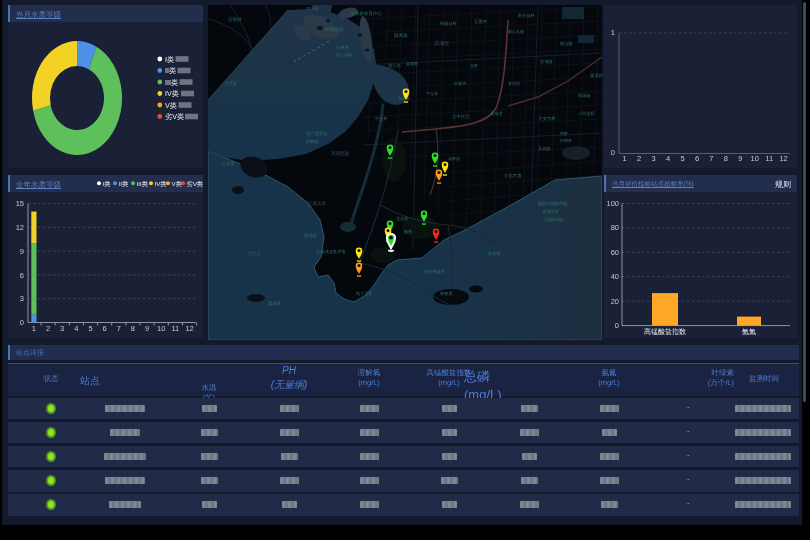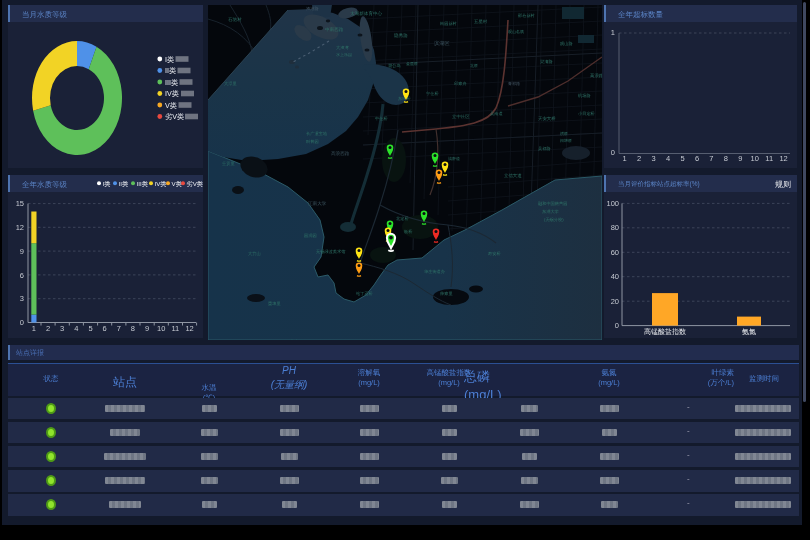--- a/index.html
+++ b/index.html
@@ -3,21 +3,21 @@
 <meta charset="utf-8">
 <style>
 * { margin:0; padding:0; box-sizing:border-box; }
 html,body { width:810px; height:540px; background:#000; overflow:hidden;
   font-family:"Liberation Sans", sans-serif; }
 #app { position:absolute; left:2px; top:0; width:801px; height:525px;
   background:#131a2c; overflow:hidden; }
 .panel { position:absolute; background:#1a2137; }
 .phead { position:absolute; left:0; top:0; right:0; height:17px;
   background:#232d4c; border-left:2px solid #4e74b0; }
-.phead .t { position:absolute; left:12px; top:4.5px; font-size:7.5px; color:#5b84c6; }
+.phead .t { position:absolute; left:6px; top:4.5px; font-size:7.5px; color:#5b84c6;text-decoration:underline; }
 </style>
 </head>
 <body>
 <div id="app">
   <div class="panel" id="p1" style="left:6px; top:5px; width:195px; height:163px;">
     <div class="phead">
         <span class="t">当月水质等级</span>
       </div>
     <svg width="195" height="146" style="position:absolute;left:0;top:17px;" xmlns="http://www.w3.org/2000/svg">
         <path d="M69.00,19.00 A45,57 0 0 1 88.51,24.64 L80.71,47.17 A27,32 0 0 0 69.00,44.00 Z" fill="#4f91e8"></path>
@@ -304,23 +304,20 @@
           <circle cx="0" cy="-8.4" r="1.5" fill="#0a0d12"></circle>
           <path d="M-2,1.6 Q0,2.8 2,1.6" stroke="#ffe414" stroke-width="1.3" fill="none"></path>
         </g>
         <g transform="translate(151,269) scale(1.0)">
           <path d="M0,0 C-0.9,-2.2 -3.3,-4.4 -3.3,-8.2 A3.3,3.3 0 1 1 3.3,-8.2 C3.3,-4.4 0.9,-2.2 0,0 Z" fill="#ff9d14"></path>
           <circle cx="0" cy="-8.4" r="1.5" fill="#0a0d12"></circle>
           <path d="M-2,1.6 Q0,2.8 2,1.6" stroke="#ff9d14" stroke-width="1.3" fill="none"></path>
         </g>
       </svg></div>
   <div class="panel" id="p3" style="left:602px; top:5px; width:193px; height:163px;">
-    <div class="phead">
-        <span class="t">全年超标数量</span>
-      </div>
     <svg width="193" height="163" style="position:absolute;left:0;top:0;" xmlns="http://www.w3.org/2000/svg">
         <text x="11" y="30" font-size="7.5" fill="#c6cad2" text-anchor="end">1</text>
         <text x="11" y="150" font-size="7.5" fill="#c6cad2" text-anchor="end">0</text>
         <line x1="15" y1="28" x2="186" y2="28" stroke="#3c4459" stroke-width="1" stroke-dasharray="2.5,2.5"></line>
         <line x1="15" y1="28" x2="15" y2="148.5" stroke="#565e70" stroke-width="1"></line>
         <line x1="15" y1="148.5" x2="186" y2="148.5" stroke="#565e70" stroke-width="1"></line>
         <text x="20.7" y="156" font-size="7.5" fill="#c6cad2" text-anchor="middle">1</text>
         <text x="35.1" y="156" font-size="7.5" fill="#c6cad2" text-anchor="middle">2</text>
         <text x="49.6" y="156" font-size="7.5" fill="#c6cad2" text-anchor="middle">3</text>
         <text x="64.0" y="156" font-size="7.5" fill="#c6cad2" text-anchor="middle">4</text>
@@ -358,21 +355,21 @@
         <text x="61" y="159.1" font-size="7" fill="#e8eaee" text-anchor="middle">高锰酸盐指数</text>
         <text x="145" y="159.1" font-size="7" fill="#e8eaee" text-anchor="middle">氨氮</text>
       </svg>
   </div>
   <div id="tablewrap" style="position:absolute; left:6px; top:345px; width:791px; height:172px;">
     <div style="position:absolute; left:0; top:0; width:791px; height:15px; background:#222c4e; border-left:2px solid #4e74b0;">
       <span style="position:absolute; left:6px; top:2.5px; font-size:7px; color:#4a6fb5;">站点详报</span>
     </div>
     <div style="position:absolute; left:0; top:18px; width:791px; height:32.5px; background:#1b2342; border-top:1px solid #2b4f93; line-height:1.35;">
         <div style="position:absolute; left:-2px; top:10px; width:90px; text-align:center; font-size:7.5px; color:#4c7fd4;">状态</div>
-        <div style="position:absolute; left:72px; top:10px; width:90px; text-align:center; font-size:12px; color:#4c7fd4;">站点</div>
+        <div style="position:absolute; left:72px; top:10px; width:90px; font-size:10px; color:#4c7fd4;">站点</div>
         <div style="position:absolute; left:156px; top:4px; width:90px; text-align:center; font-size:7.5px; color:#4c7fd4;margin-top:15px;">水温<br>(℃)</div>
         <div style="position:absolute; left:236px; top:0; width:90px; text-align:center; font-size:10px; color:#4c7fd4;font-style:italic;">PH<br>(无量纲)</div>
         <div style="position:absolute; left:316px; top:4px; width:90px; text-align:center; font-size:7.5px; color:#4c7fd4;">溶解氧<br>(mg/L)</div>
         <div style="position:absolute; left:396px; top:4px; width:90px; text-align:center; font-size:7.5px; color:#4c7fd4;">高锰酸盐指数<br>(mg/L)</div>
         <div style="position:absolute; left:456px; top:4px; width:90px; font-size:13px; color:#4c7fd4;">总磷<br>(mg/L)</div>
         <div style="position:absolute; left:556px; top:4px; width:90px; text-align:center; font-size:7.5px; color:#4c7fd4;">氨氮<br>(mg/L)</div>
         <div style="position:absolute; left:636px; top:4px; width:90px; text-align:right; font-size:7.5px; color:#4c7fd4;">叶绿素<br>(万个/L)</div>
         <div style="position:absolute; left:711px; top:10px; width:90px; text-align:center; font-size:7.5px; color:#4c7fd4;">监测时间</div>
       </div>
       <div style="position:absolute; left:0; top:53.0px; width:791px; height:21.3px; background:#212a47;">

